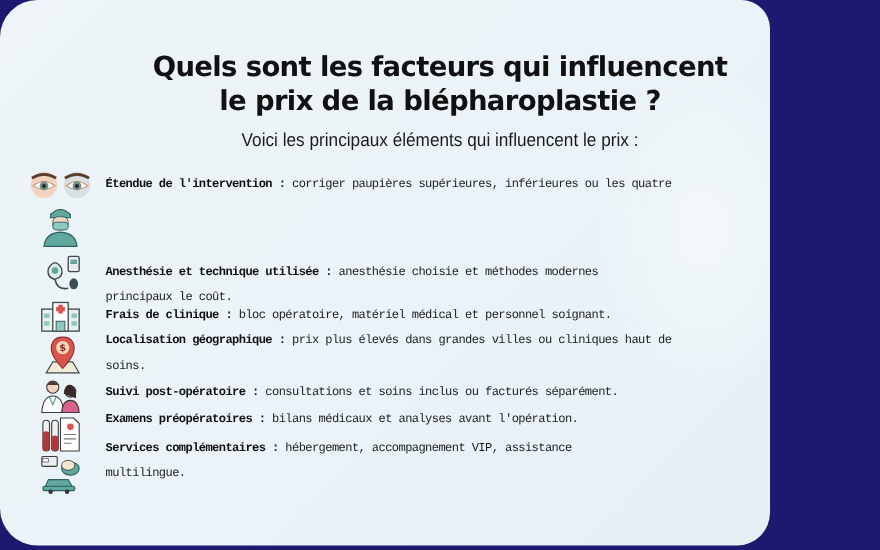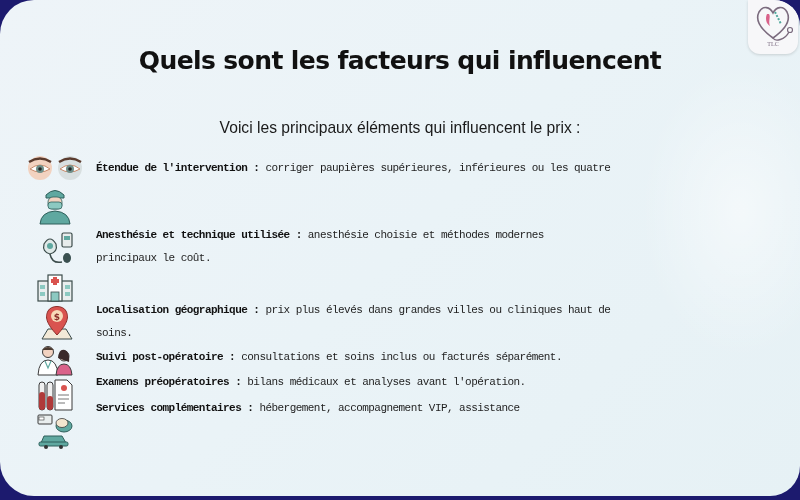--- a/index.html
+++ b/index.html
@@ -3,21 +3,21 @@
   <meta charset="utf-8">
   <style>
     html, body { margin: 0; padding: 0; }
     body {
       width: 800px; height: 500px; overflow: hidden;
       background: #1c1a6e;
       font-family: "Liberation Sans", sans-serif;
       position: relative;
     }
     .card {
-      position: absolute; left: 0; top: 0; width: 800px; height: 496px;
+      position: absolute; left: 0; top: 0; width: 700px; height: 496px;
       background: linear-gradient(135deg, #eef4f8 0%, #eaf3f7 50%, #e6f1f5 100%);
       border-radius: 34px 26px 30px 34px;
       overflow: hidden;
     }
     .deco {
       position: absolute; right: -40px; top: 60px; width: 200px; height: 300px;
       border-radius: 50%;
       background: radial-gradient(ellipse at center, rgba(255,255,255,0.5), rgba(255,255,255,0) 70%);
     }
     .logo {
@@ -62,20 +62,21 @@
       <path d="M16 12 C14 16 15 22 19 24 C17 19 20 15 18 12 Z" fill="#d9628a"></path>
       <path d="M24 10 L30 22" stroke="#4fa89c" stroke-width="2" stroke-dasharray="2 1.5"></path>
       <path d="M22 36 C24 40 34 38 38 30" fill="none" stroke="#7b6b7e" stroke-width="1.4"></path>
       <circle cx="39" cy="28" r="2.5" fill="none" stroke="#7b6b7e" stroke-width="1.2"></circle>
     </svg>
     <div class="logo-text">TLC</div>
   </div>
 
   <div class="title">
     <div>Quels sont les facteurs qui influencent</div>
+    <div>le prix de la blépharoplastie ?</div>
   </div>
 
   <div class="subtitle">Voici les principaux éléments qui influencent le prix :</div>
 
   <svg class="icon" style="left:26px;top:153px" width="60" height="30" viewBox="0 0 60 30">
     <circle cx="14" cy="15" r="12" fill="#f2d2c0"></circle>
     <path d="M3 9 Q14 2 25 9" stroke="#5a3b2e" stroke-width="2.5" fill="none"></path>
     <path d="M4 16 Q14 8 24 16 Q14 22 4 16 Z" fill="#fff" stroke="#c98a6a" stroke-width="1"></path>
     <circle cx="14" cy="16" r="4" fill="#6f8f8a"></circle>
       <circle cx="14" cy="16" r="1.8" fill="#222"></circle>
@@ -150,30 +151,34 @@
     <ellipse cx="25" cy="10" rx="6" ry="4.5" fill="#f3e6cf" stroke="#3b3b3b" stroke-width="0.8"></ellipse>
     <path d="M4 30 L7 23 L25 23 L29 30 Z" fill="#5fa8a0" stroke="#2f5f5a" stroke-width="1"></path>
     <rect x="2" y="29" width="29" height="4" rx="1.5" fill="#5fa8a0" stroke="#2f5f5a" stroke-width="1"></rect>
     <circle cx="9" cy="34" r="2" fill="#333"></circle>
       <circle cx="24" cy="34" r="2" fill="#333"></circle>
   </svg>
 
   <div class="item" style="top:157px">
     <b>Étendue de l'intervention :</b><span> corriger paupières supérieures, inférieures ou les quatre</span><br>
   </div>
-  <div class="item" style="top:224px">
+  <div class="item" style="top:237px">
     <b>Anesthésie et technique utilisée :</b><span> anesthésie choisie et méthodes modernes</span><br>
     <span>principaux le coût.</span>
+  </div>
+  <div class="item" style="top:276px">
+    <b>Frais de clinique :</b><span> bloc opératoire, matériel médical et personnel soignant.</span>
   </div>
   <div class="item" style="top:299px">
     <b>Localisation géographique :</b><span> prix plus élevés dans grandes villes ou cliniques haut de</span><br>
     <span>soins.</span>
   </div>
   <div class="item" style="top:346px">
     <b>Suivi post-opératoire :</b><span> consultations et soins inclus ou facturés séparément.</span>
   </div>
   <div class="item" style="top:371px">
     <b>Examens préopératoires :</b><span> bilans médicaux et analyses avant l'opération.</span>
   </div>
   <div class="item" style="top:397px">
     <b>Services complémentaires :</b><span> hébergement, accompagnement VIP, assistance</span><br>
+    <span>multilingue.</span>
   </div>
 </div>
 
 </body></html>

